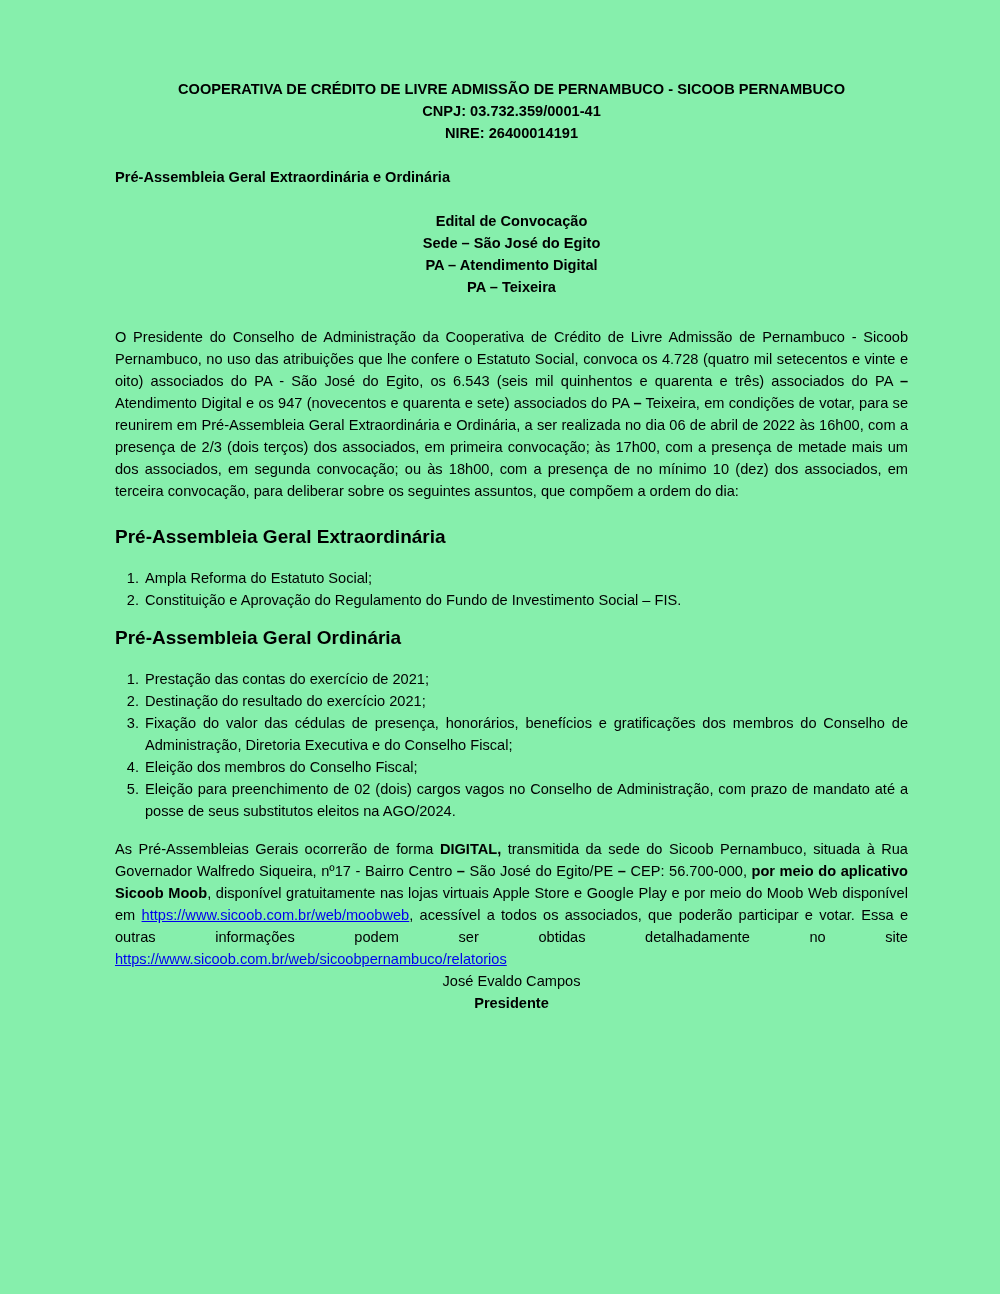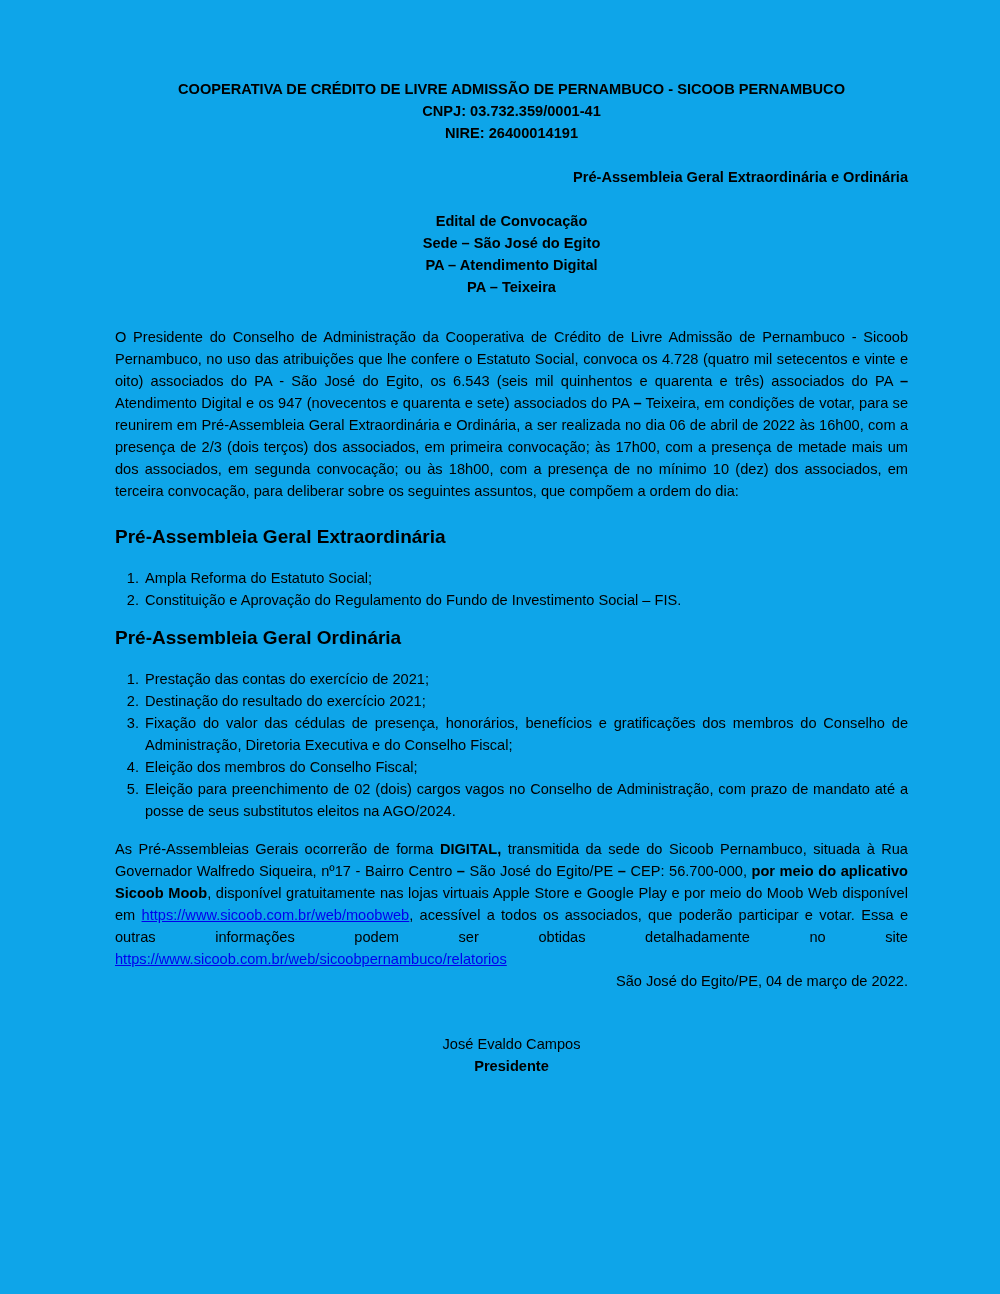--- a/index.html
+++ b/index.html
@@ -3,37 +3,37 @@
 <meta charset="utf-8">
 <title>Edital de Convocação</title>
 <style>
   * { margin: 0; padding: 0; box-sizing: border-box; }
   html, body { background: #ffffff; }
   .page {
     position: relative;
     width: 1000px;
     height: 1294px;
     margin: 0 auto;
-    background: #0ea5e9;
+    background: #86efac;
     color: #000000;
     font-family: "Liberation Sans", sans-serif;
     font-size: 14.6px;
     line-height: 22px;
     padding: 78px 92px 0 115px;
     overflow: hidden;
   }
   .b { font-weight: bold; }
   .header-block {
     font-weight: bold;
     text-align: center;
     margin-bottom: 22px;
   }
   .subtitle {
     font-weight: bold;
-    text-align: right;
+    text-align: left;
     margin-bottom: 22px;
   }
   .edital-block {
     font-weight: bold;
     text-align: center;
     margin-bottom: 28px;
   }
   .para {
     text-align: justify;
   }
@@ -99,18 +99,17 @@
   <ol class="agenda">
       <li>Prestação das contas do exercício de 2021;</li>
       <li>Destinação do resultado do exercício 2021;</li>
       <li>Fixação do valor das cédulas de presença, honorários, benefícios e gratificações dos membros do Conselho de Administração, Diretoria Executiva e do Conselho Fiscal;</li>
       <li>Eleição dos membros do Conselho Fiscal;</li>
       <li>Eleição para preenchimento de 02 (dois) cargos vagos no Conselho de Administração, com prazo de mandato até a posse de seus substitutos eleitos na AGO/2024.</li>
     </ol>
 
   <p class="para digital-para"><span>As Pré-Assembleias Gerais ocorrerão de forma </span><span class="b">DIGITAL,</span><span> transmitida da sede do Sicoob Pernambuco, situada à Rua Governador Walfredo Siqueira, nº17 - Bairro Centro </span><span class="b">–</span><span> São José do Egito/PE </span><span class="b">–</span><span> CEP: 56.700-000, </span><span class="b">por meio do aplicativo Sicoob Moob</span><span>, disponível gratuitamente nas lojas virtuais Apple Store e Google Play e por meio do Moob Web disponível em </span><a class="doc-link" href="#">https://www.sicoob.com.br/web/moobweb</a><span>, acessível a todos os associados, que poderão participar e votar. Essa e outras informações podem ser obtidas detalhadamente no site </span><a class="doc-link" href="#">https://www.sicoob.com.br/web/sicoobpernambuco/relatorios</a></p>
 
-  <div class="dateline">São José do Egito/PE, 04 de março de 2022.</div>
 
   <div class="sig-name">José Evaldo Campos</div>
   <div class="sig-role">Presidente</div>
 
 </div>
 
 </body></html>

